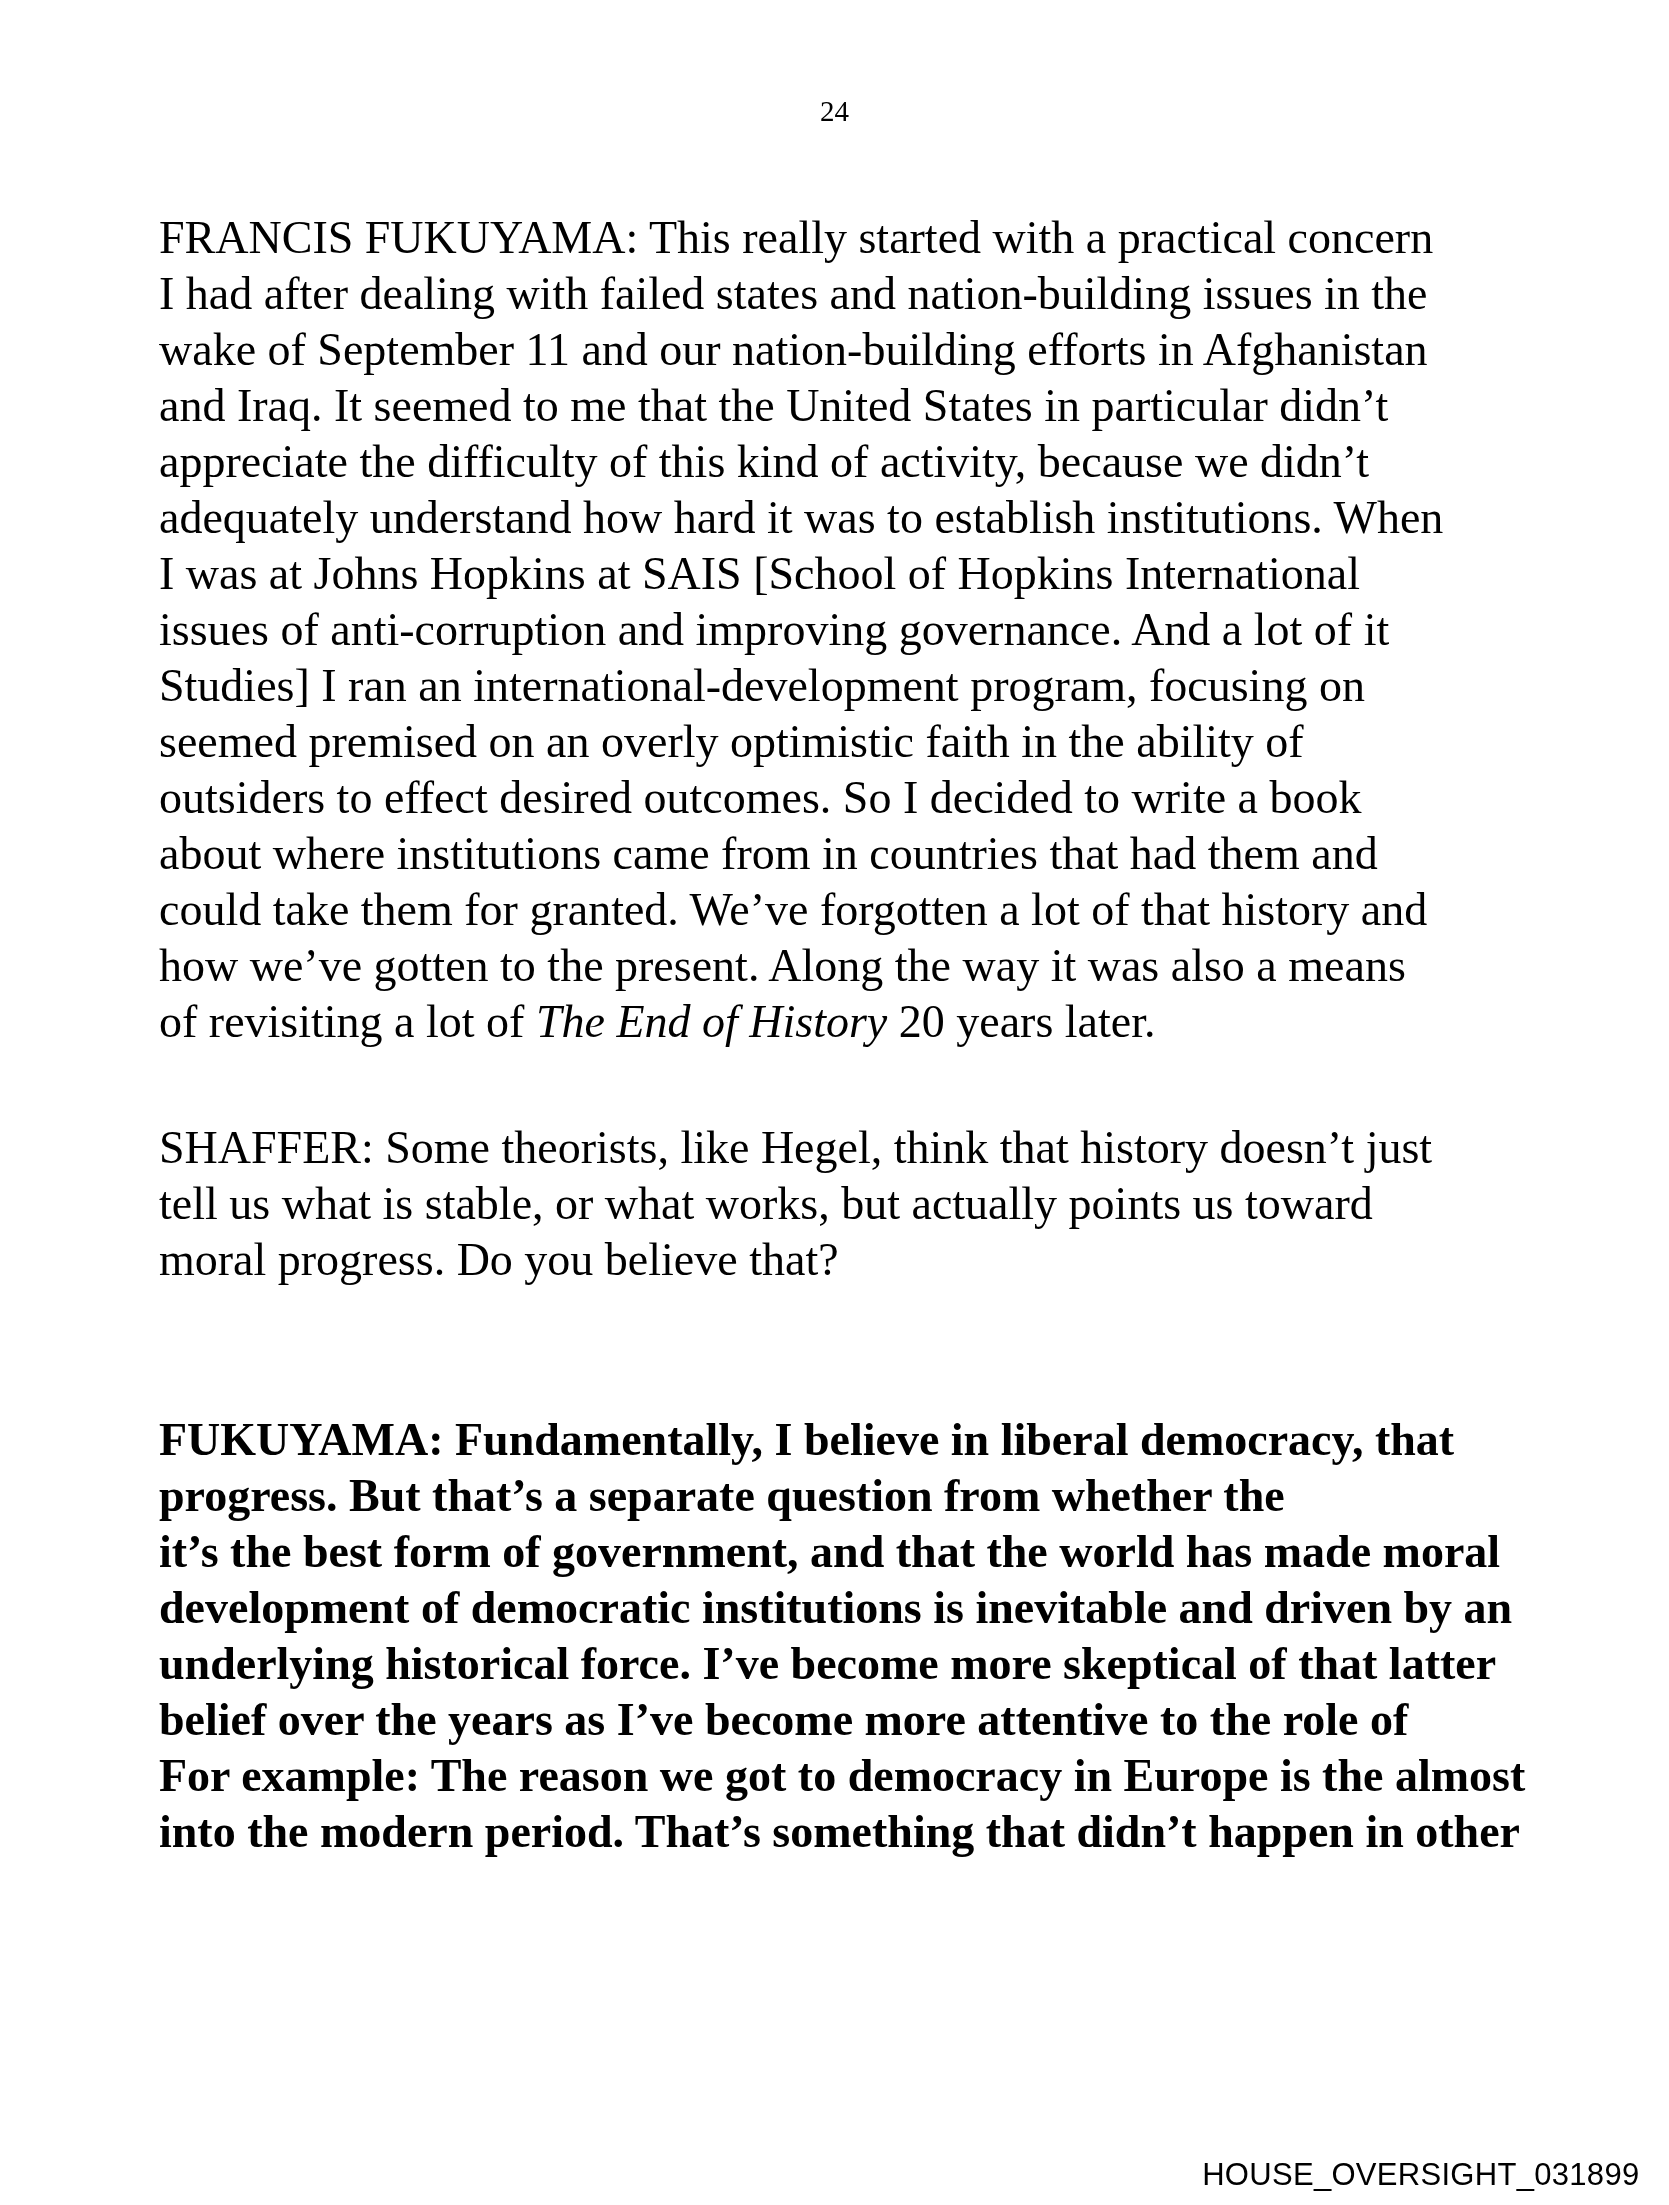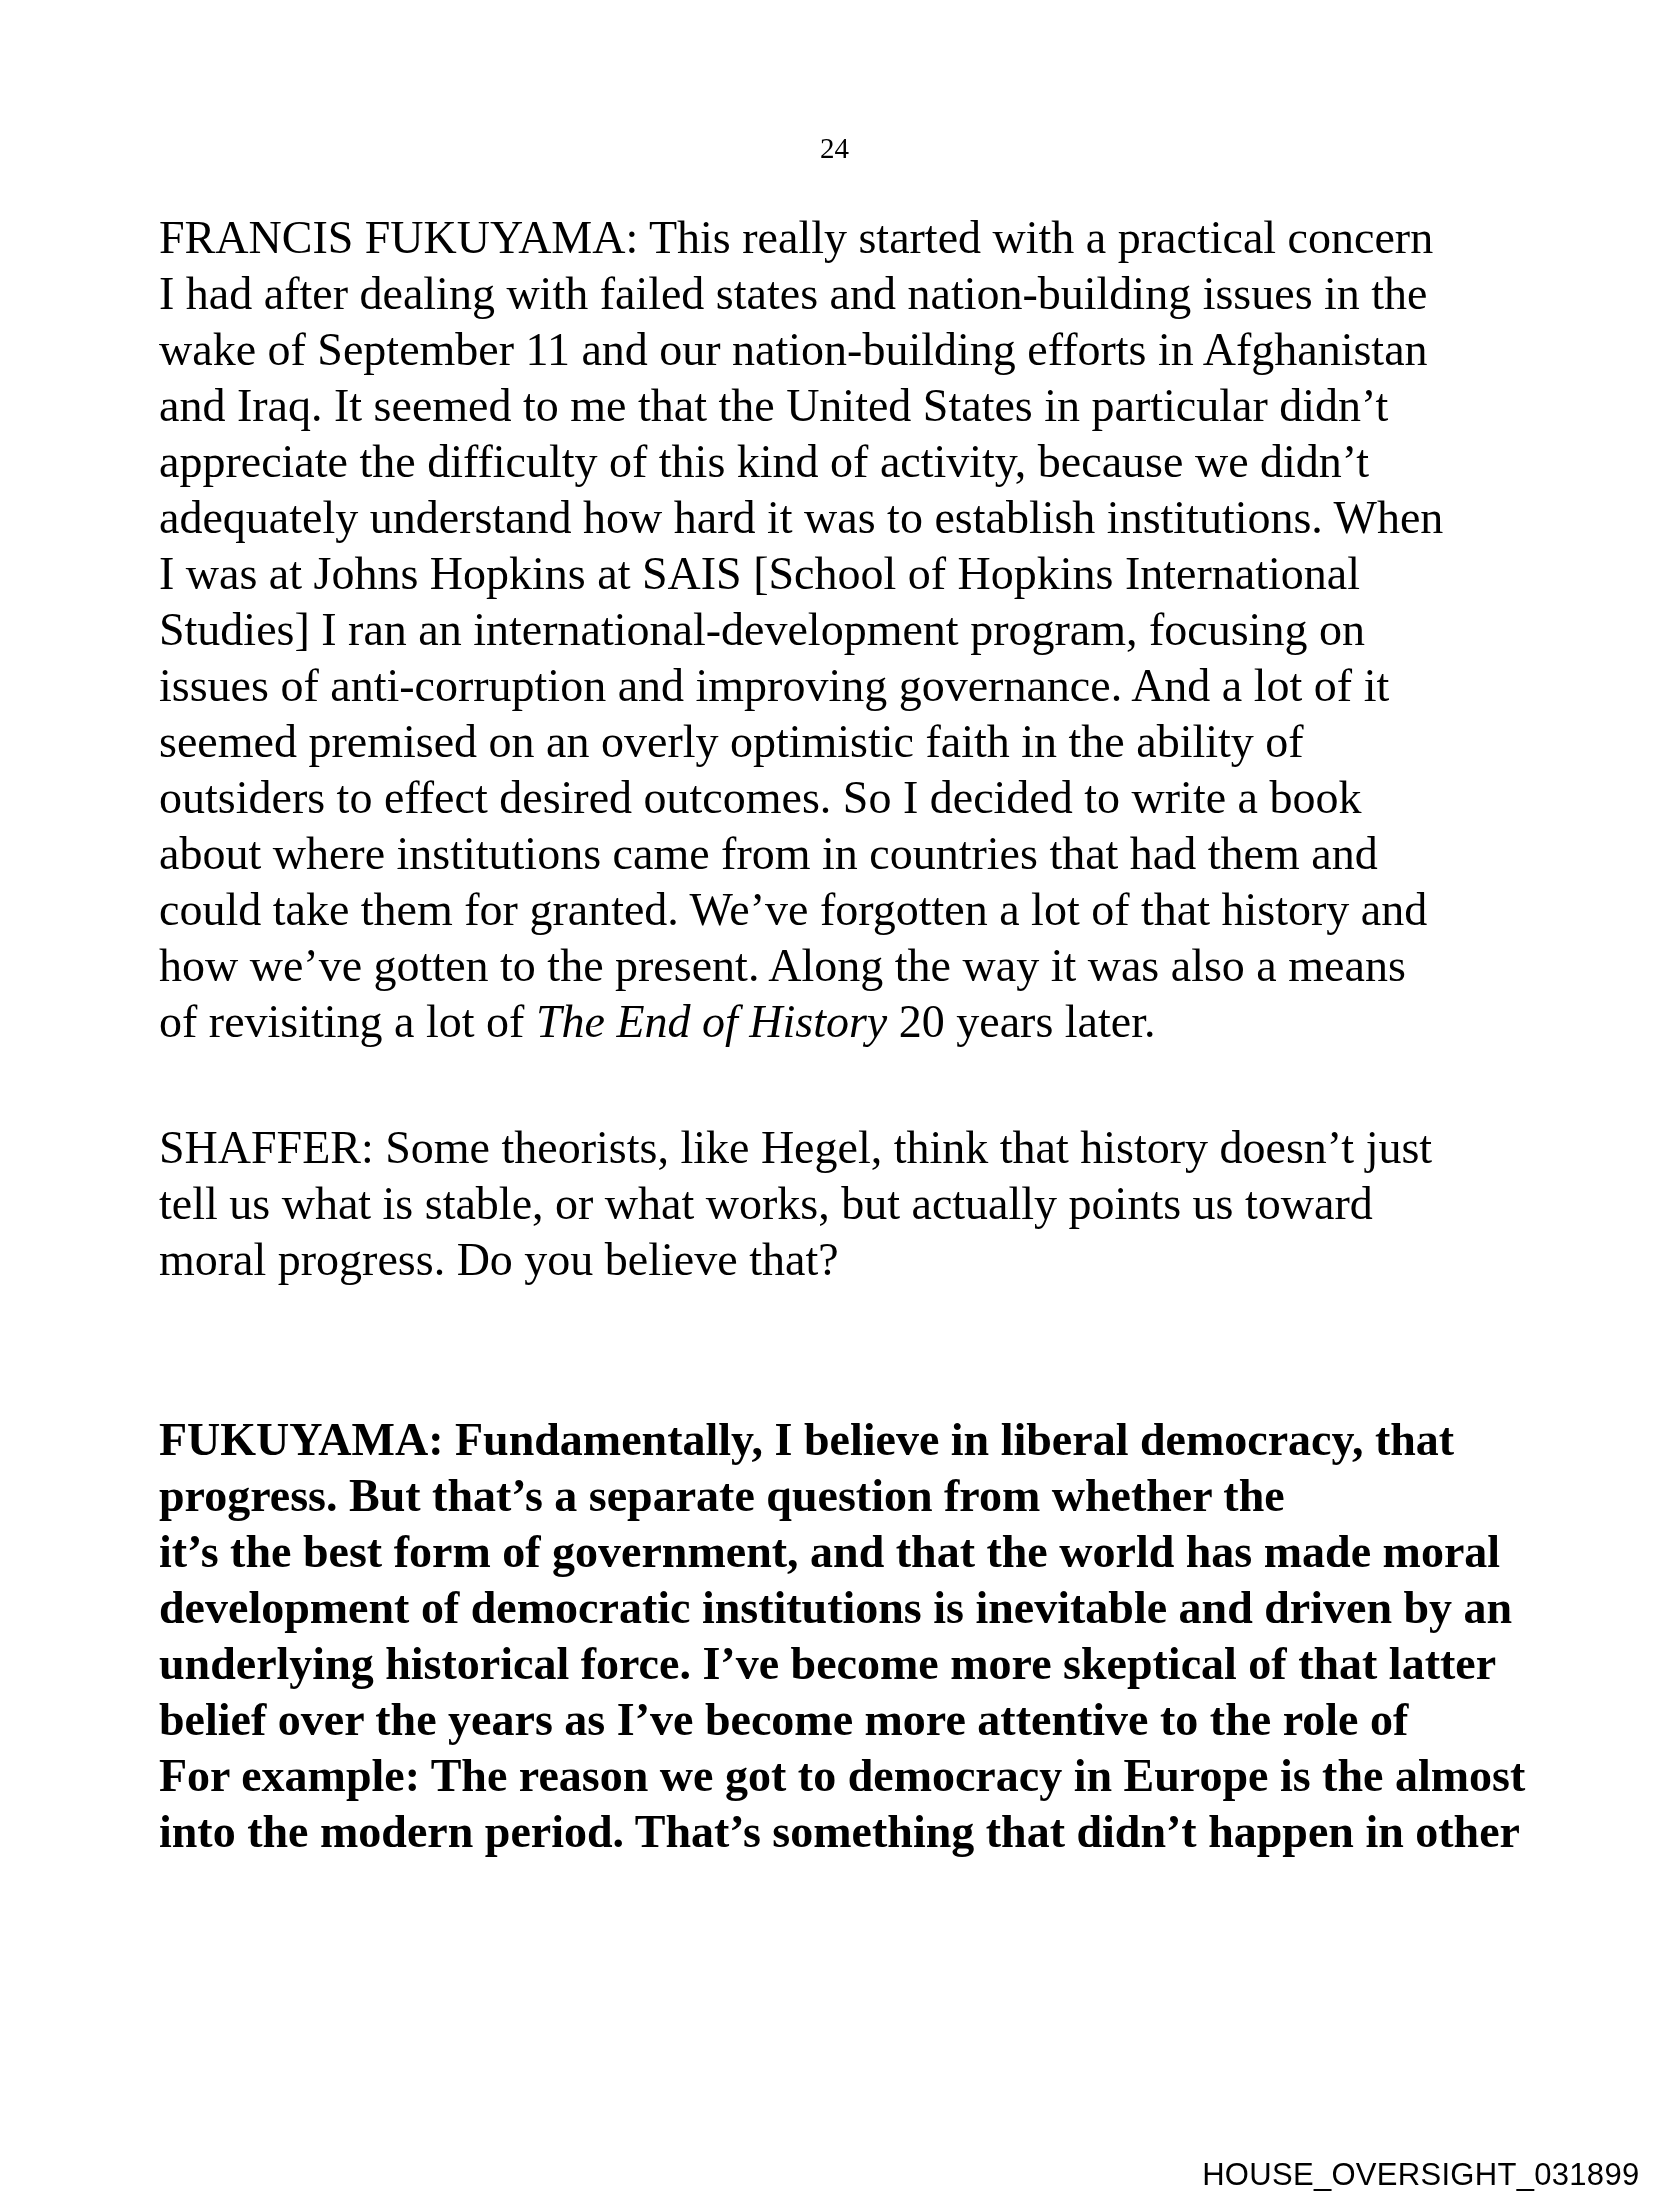--- a/index.html
+++ b/index.html
@@ -12,21 +12,20 @@
       font-family: "Liberation Serif", "DejaVu Serif", serif;
     }
     .page-number {
       position: absolute;
       top: 97px;
       left: 0;
       width: 1669px;
       text-align: center;
       font-size: 29px;
       line-height: 1;
-      margin-top: 37px;
     }
     .body-text {
       position: absolute;
       left: 147px;
       width: 1401px;
       font-size: 46px;
       line-height: 56px;
     }
     .para { margin: 12px; }
     .line { display: block; white-space: nowrap; }
@@ -51,22 +50,22 @@
 <div class="page-number">24</div>
 
 <div class="body-text para" id="para-1">
   <span class="line"><span class="speaker">FRANCIS FUKUYAMA:</span><span> This really started with a practical concern</span></span>
   <span class="line">I had after dealing with failed states and nation-building issues in the</span>
   <span class="line">wake of September 11 and our nation-building efforts in Afghanistan</span>
   <span class="line">and Iraq. It seemed to me that the United States in particular didn’t</span>
   <span class="line">appreciate the difficulty of this kind of activity, because we didn’t</span>
   <span class="line">adequately understand how hard it was to establish institutions. When</span>
   <span class="line">I was at Johns Hopkins at SAIS [School of Hopkins International</span>
+  <span class="line">issues of anti-corruption and improving governance. And a lot of it</span>
   <span class="line">Studies] I ran an international-development program, focusing on</span>
-  <span class="line">issues of anti-corruption and improving governance. And a lot of it</span>
   <span class="line">seemed premised on an overly optimistic faith in the ability of</span>
   <span class="line">outsiders to effect desired outcomes. So I decided to write a book</span>
   <span class="line">about where institutions came from in countries that had them and</span>
   <span class="line">could take them for granted. We’ve forgotten a lot of that history and</span>
   <span class="line">how we’ve gotten to the present. Along the way it was also a means</span>
   <span class="line"><span>of revisiting a lot of </span><span class="italic">The End of History</span><span> 20 years later.</span></span>
 </div>
 
 <div class="body-text para" id="para-2">
   <span class="line"><span class="speaker">SHAFFER:</span><span> Some theorists, like Hegel, think that history doesn’t just</span></span>

